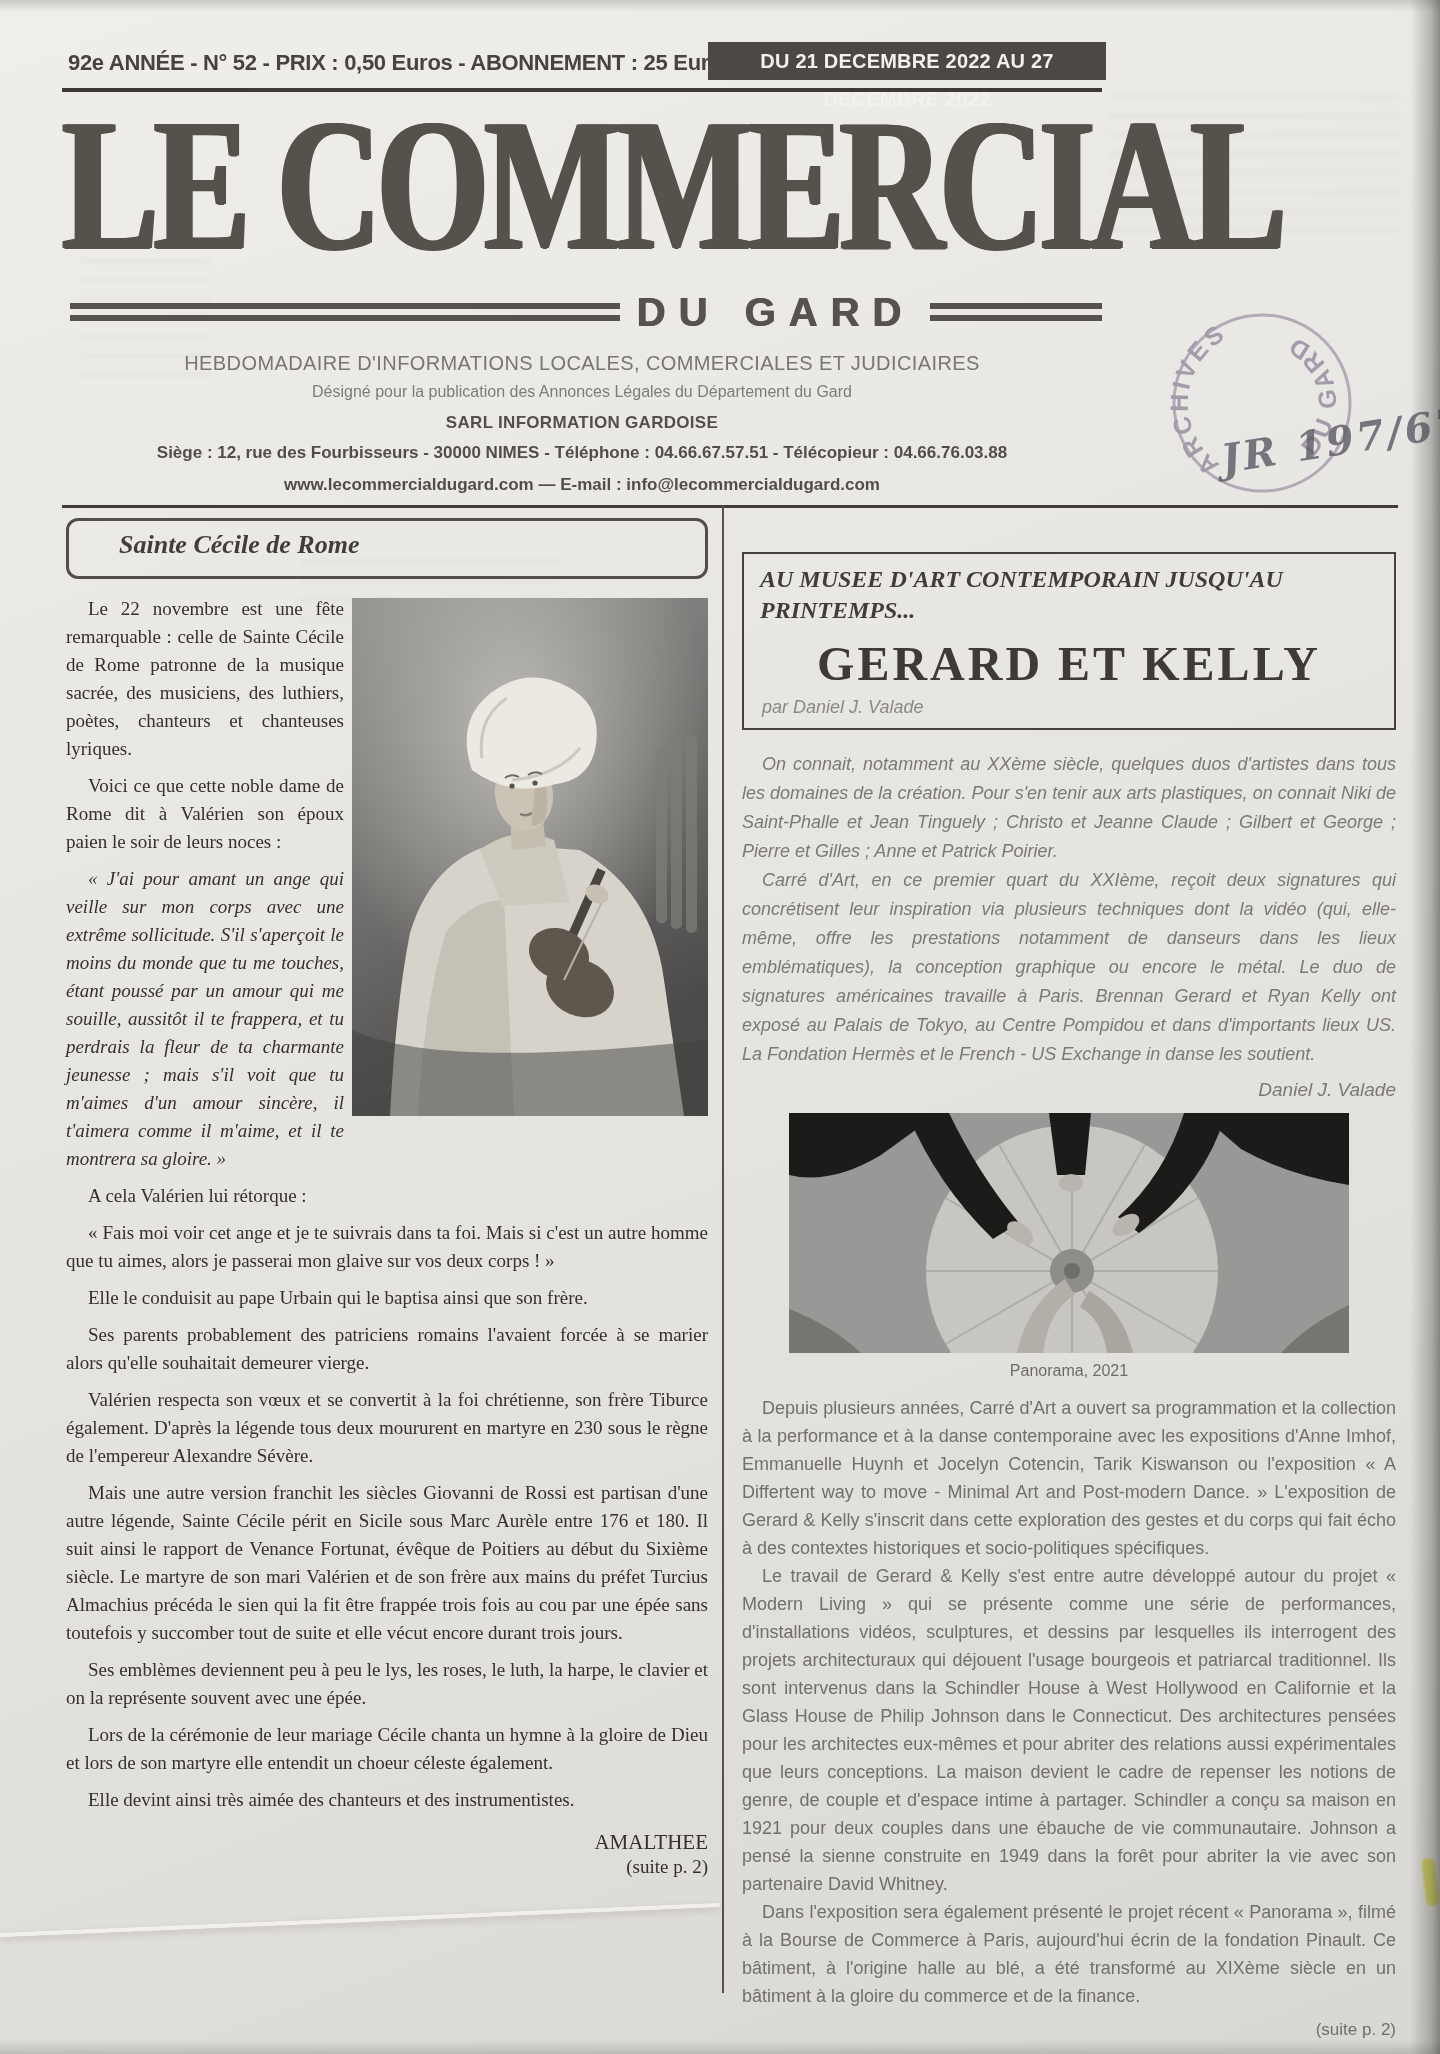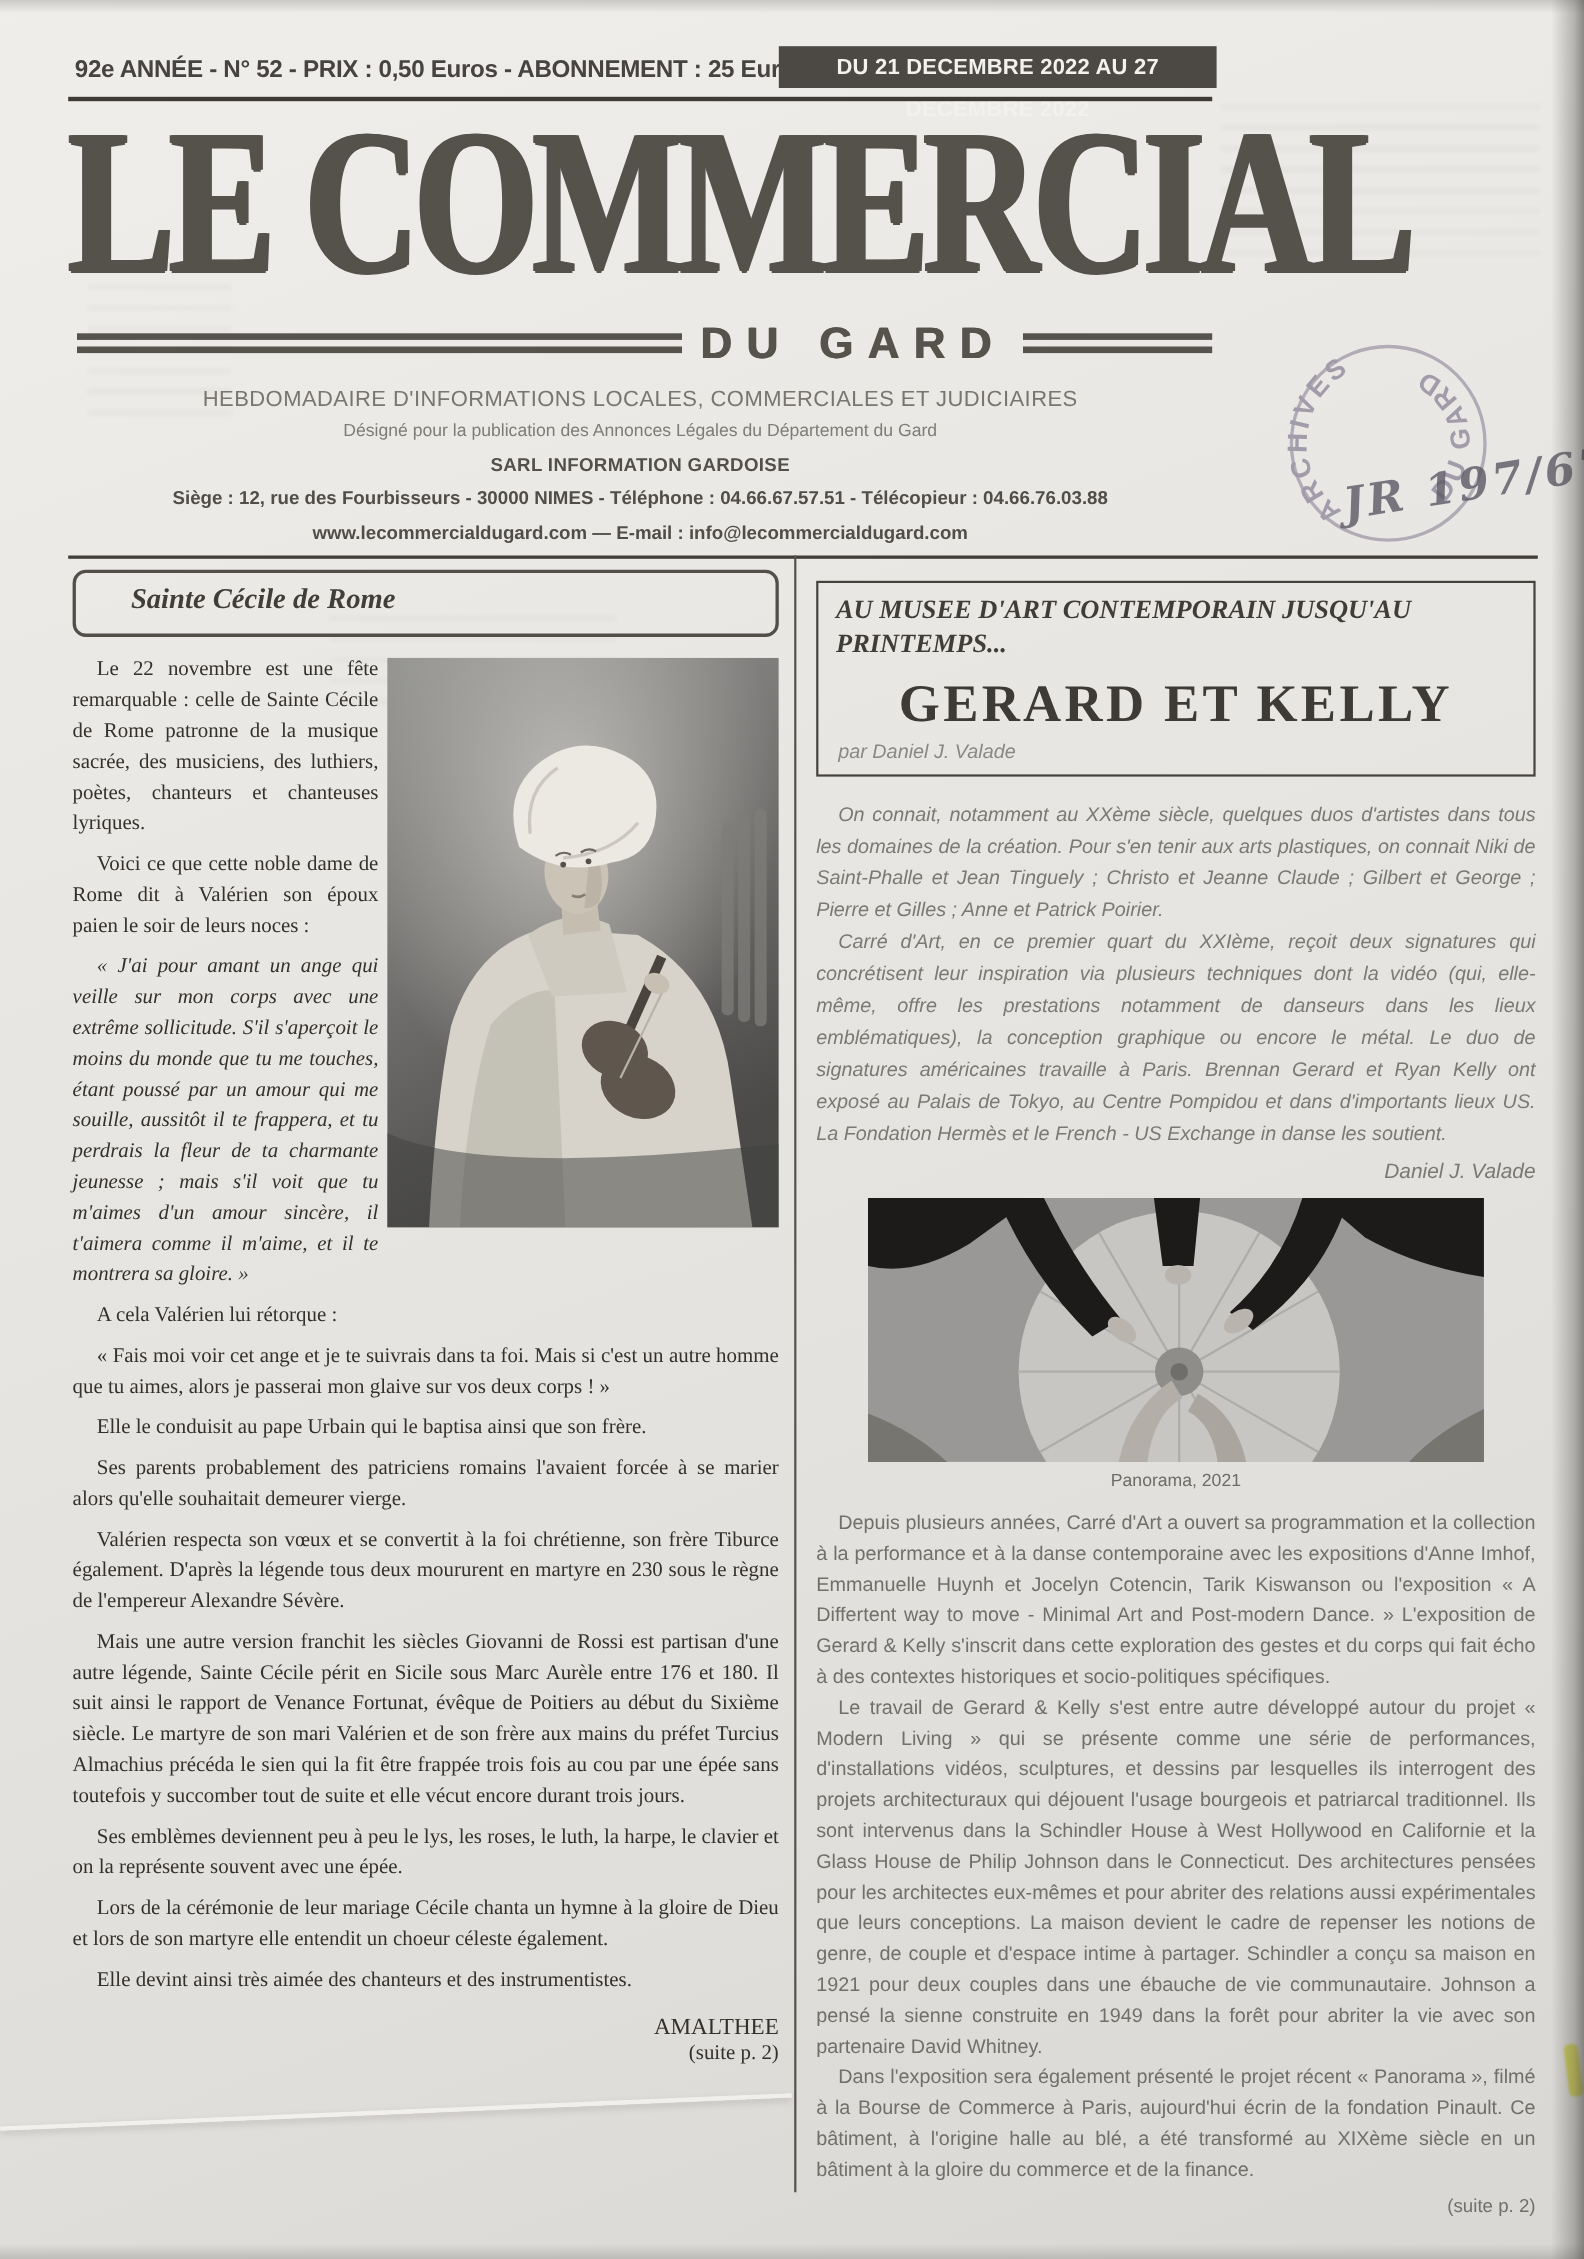--- a/index.html
+++ b/index.html
@@ -66,21 +66,21 @@
   .lkicker{font:700 italic 26px/1.25 "Liberation Serif",serif;color:#413e39;padding-left:26px;}
   .lheadline{font:700 37px/1.25 "Liberation Serif",serif;text-align:center;color:#3e3b36;letter-spacing:1px;}
   .lbody{font:400 19px/28px "Liberation Serif",serif;color:#34312c;text-align:justify;}
   .lbody p{margin:0 0 9px;text-indent:22px;}
   .lbody p.quote{font-style:italic;}
   .painting{float:right;width:356px;height:518px;margin:3px 0 10px 8px;}
   .lsig{text-align:right;font:400 21px/25px "Liberation Serif",serif;color:#34312c;margin-top:16px;}
   .lsuite{text-align:right;font:400 19px/23px "Liberation Serif",serif;color:#34312c;}
 
   
-  .right-col{position:absolute;left:742px;top:528px;width:654px;}
+  .right-col{position:absolute;left:742px;top:552px;width:654px;}
   .rbox{border:2px solid #45423d;padding:10px 16px 4px;}
   .rkicker{font:700 italic 24px/1.3 "Liberation Serif",serif;color:#403d38;}
   .rheadline{font:700 48px/1.1 "Liberation Serif",serif;letter-spacing:3px;text-align:center;
     color:#3e3b36;margin:12px 0 4px;}
   .rbyline{text-align:left;font:italic 18px/1.4 "Liberation Sans",sans-serif;color:#8a8884;padding:0 2px 4px;}
   .rintro{margin-top:20px;font:italic 18px/29px "Liberation Sans",sans-serif;color:#7b7974;text-align:justify;}
   .rintro p{margin:0;text-indent:20px;}
   .rsig{text-align:right;font:italic 19px/26px "Liberation Sans",sans-serif;color:#7b7974;margin:8px 0 10px;}
   .rfigure{margin:0;width:560px;margin-left:auto;margin-right:auto;}
   .rphoto{display:block;width:560px;height:240px;}

